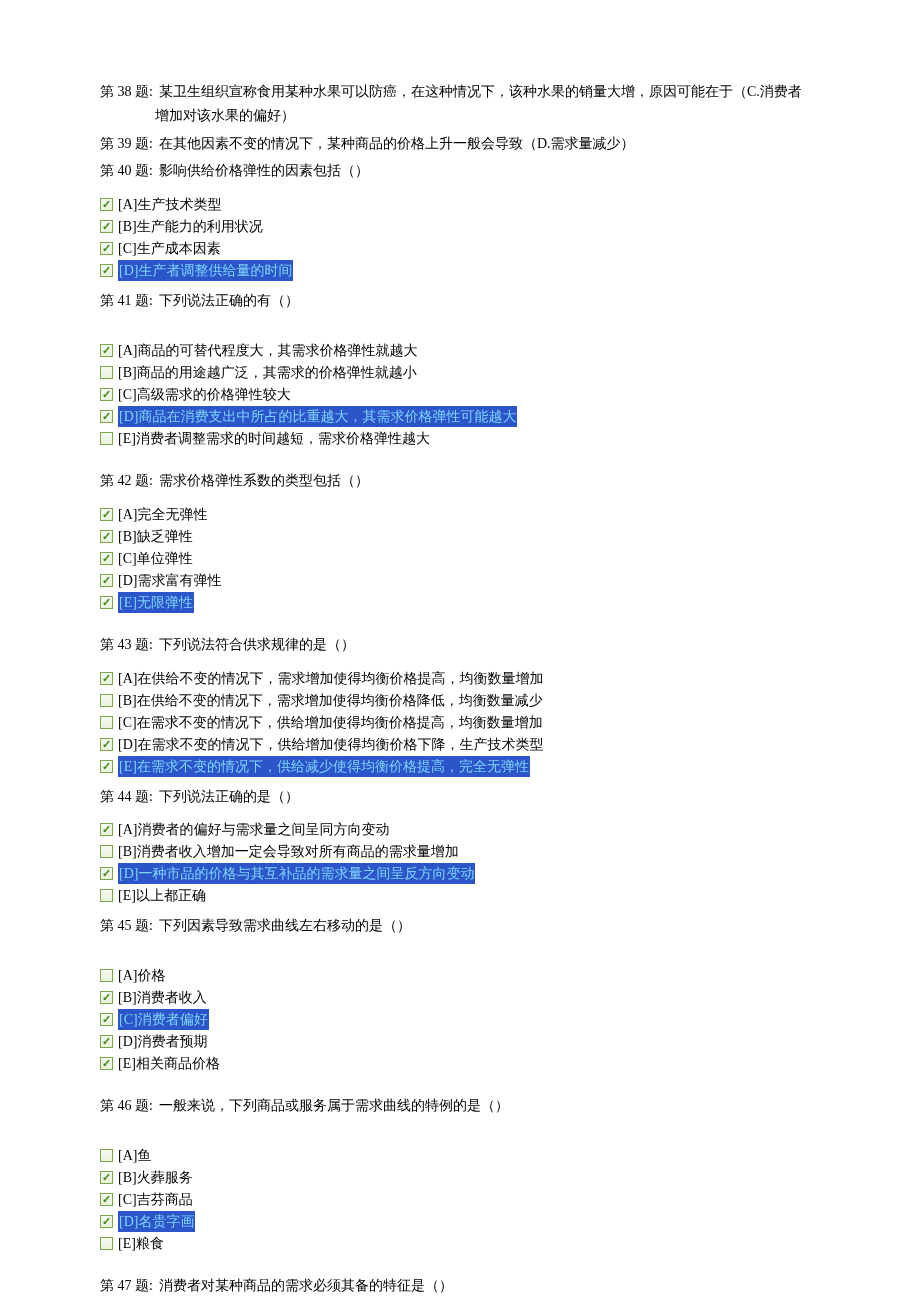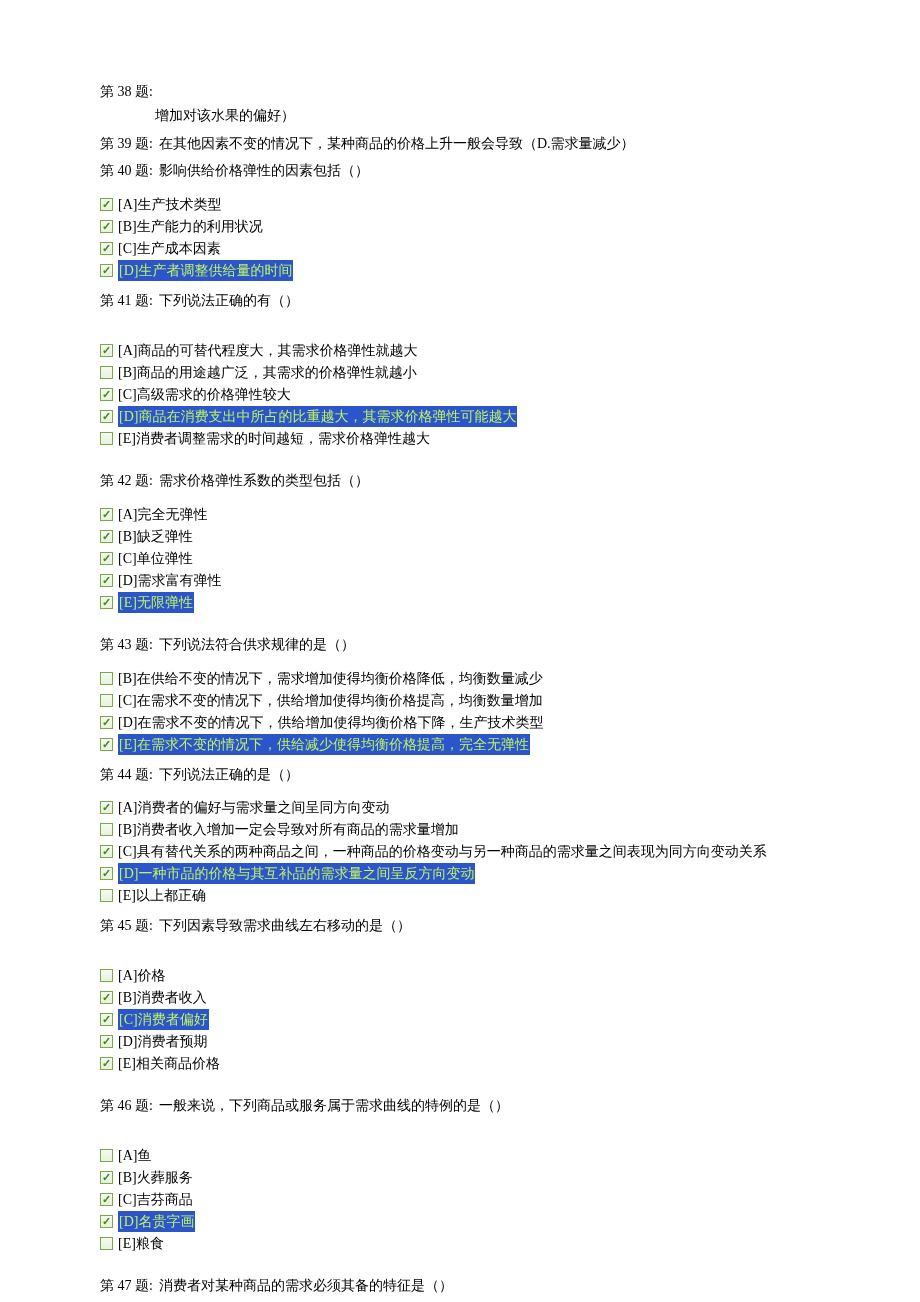--- a/index.html
+++ b/index.html
@@ -56,33 +56,34 @@
     font-size: 11px;
     line-height: 1;
     color: #3d8b1a;
     font-weight: bold;
   }
   .opt-label {
     white-space: nowrap;
   }
   .hl {
     background: #2c55c9;
-    color: #bef264;
+    color: #7dd3fc;
     padding: 0 1px;
   }
   .spacer {
     height: 12px;
   }
 </style>
 </head>
 <body>
 
 <div class="question">
   <div class="q-line">
     <span class="q-num">第 38 题:</span>
+    <span class="q-text">某卫生组织宣称食用某种水果可以防癌，在这种情况下，该种水果的销量大增，原因可能在于（C.消费者</span>
   </div>
   <div class="q-text-indent">增加对该水果的偏好）</div>
 </div>
 
 <div class="question">
   <div class="q-line">
     <span class="q-num">第 39 题:</span>
     <span class="q-text">在其他因素不变的情况下，某种商品的价格上升一般会导致（D.需求量减少）</span>
   </div>
 </div>
@@ -174,20 +175,24 @@
 <div class="spacer"></div>
 
 <div class="question">
   <div class="q-line">
     <span class="q-num">第 43 题:</span>
     <span class="q-text">下列说法符合供求规律的是（）</span>
   </div>
 </div>
 <div class="options">
   <div class="opt">
+      <span class="cb checked"></span>
+      <span class="opt-label">[A]在供给不变的情况下，需求增加使得均衡价格提高，均衡数量增加</span>
+    </div>
+  <div class="opt">
       <span class="cb"></span>
       <span class="opt-label">[B]在供给不变的情况下，需求增加使得均衡价格降低，均衡数量减少</span>
     </div>
   <div class="opt">
       <span class="cb"></span>
       <span class="opt-label">[C]在需求不变的情况下，供给增加使得均衡价格提高，均衡数量增加</span>
     </div>
   <div class="opt">
       <span class="cb checked"></span>
       <span class="opt-label">[D]在需求不变的情况下，供给增加使得均衡价格下降，生产技术类型</span>
@@ -208,24 +213,20 @@
   <div class="opt">
       <span class="cb checked"></span>
       <span class="opt-label">[A]消费者的偏好与需求量之间呈同方向变动</span>
     </div>
   <div class="opt">
       <span class="cb"></span>
       <span class="opt-label">[B]消费者收入增加一定会导致对所有商品的需求量增加</span>
     </div>
   <div class="opt">
       <span class="cb checked"></span>
-      <span class="opt-label">[C]具有替代关系的两种商品之间，一种商品的价格变动与另一种商品的需求量之间表现为同方向变动关系</span>
-    </div>
-  <div class="opt">
-      <span class="cb checked"></span>
       <span class="opt-label hl">[D]一种市品的价格与其互补品的需求量之间呈反方向变动</span>
     </div>
   <div class="opt">
       <span class="cb"></span>
       <span class="opt-label">[E]以上都正确</span>
     </div>
 </div>
 
 <div class="question">
   <div class="q-line">

